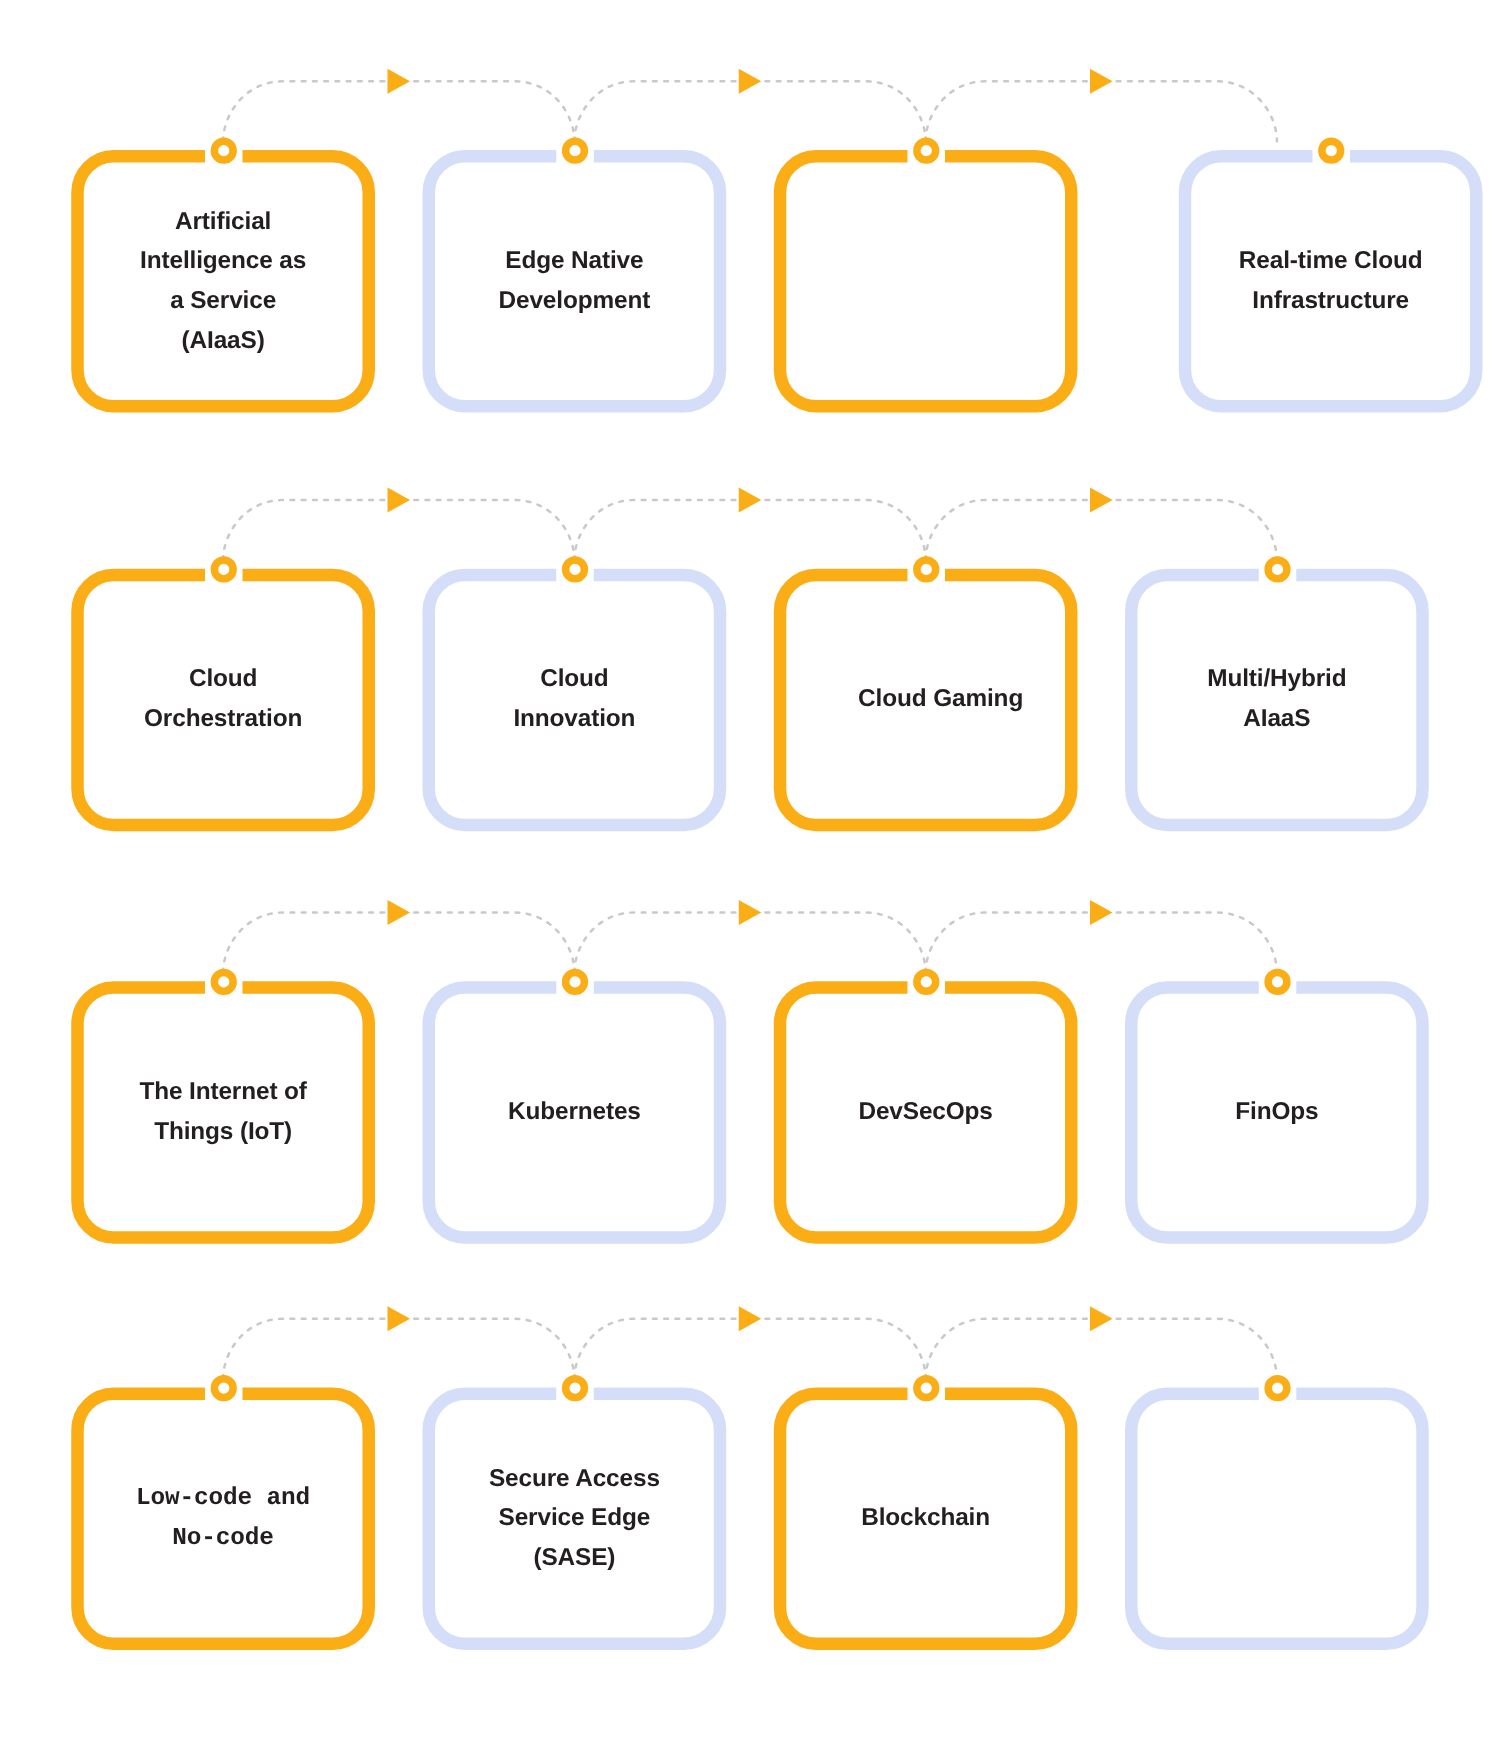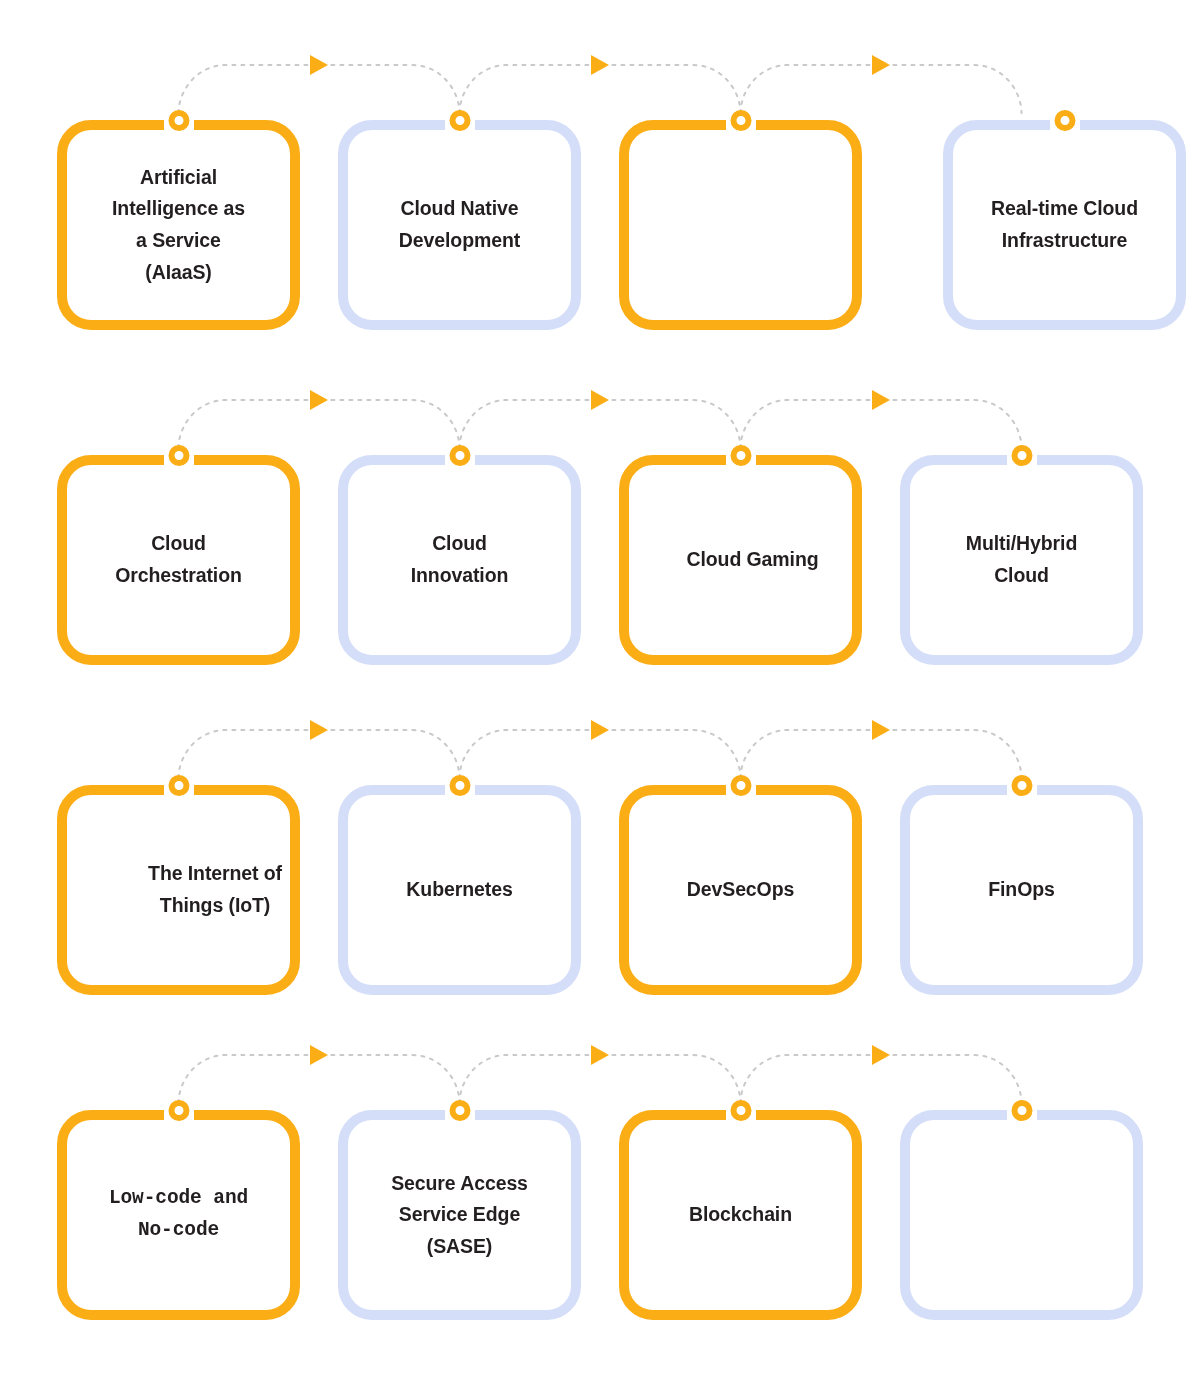--- a/index.html
+++ b/index.html
@@ -137,21 +137,21 @@
         <div class="node-ring"></div>
         <div class="card-label">Artificial
 Intelligence as
 a Service
 (AIaaS)</div>
       </div>
       <div class="card blue" style="left: 338px; top: 120px;">
         <div class="card-ring"></div>
         <div class="notch"></div>
         <div class="node-ring"></div>
-        <div class="card-label">Cloud Native
+        <div class="card-label">Edge Native
 Development</div>
       </div>
       <div class="card orange" style="left: 619px; top: 120px;">
         <div class="card-ring"></div>
         <div class="notch"></div>
         <div class="node-ring"></div>
       </div>
       <div class="card blue" style="left: 900px; top: 120px; margin-left: 43px;">
         <div class="card-ring"></div>
         <div class="notch"></div>
@@ -177,23 +177,23 @@
         <div class="card-ring"></div>
         <div class="notch"></div>
         <div class="node-ring"></div>
         <div class="card-label">Cloud Gaming</div>
       </div>
       <div class="card blue" style="left: 900px; top: 455px;">
         <div class="card-ring"></div>
         <div class="notch"></div>
         <div class="node-ring"></div>
         <div class="card-label">Multi/Hybrid
-Cloud</div>
-      </div>
-      <div class="card orange" style="left: 57px; top: 785px; justify-content: flex-end;">
+AIaaS</div>
+      </div>
+      <div class="card orange" style="left: 57px; top: 785px;">
         <div class="card-ring"></div>
         <div class="notch"></div>
         <div class="node-ring"></div>
         <div class="card-label">The Internet of
 Things (IoT)</div>
       </div>
       <div class="card blue" style="left: 338px; top: 785px;">
         <div class="card-ring"></div>
         <div class="notch"></div>
         <div class="node-ring"></div>

